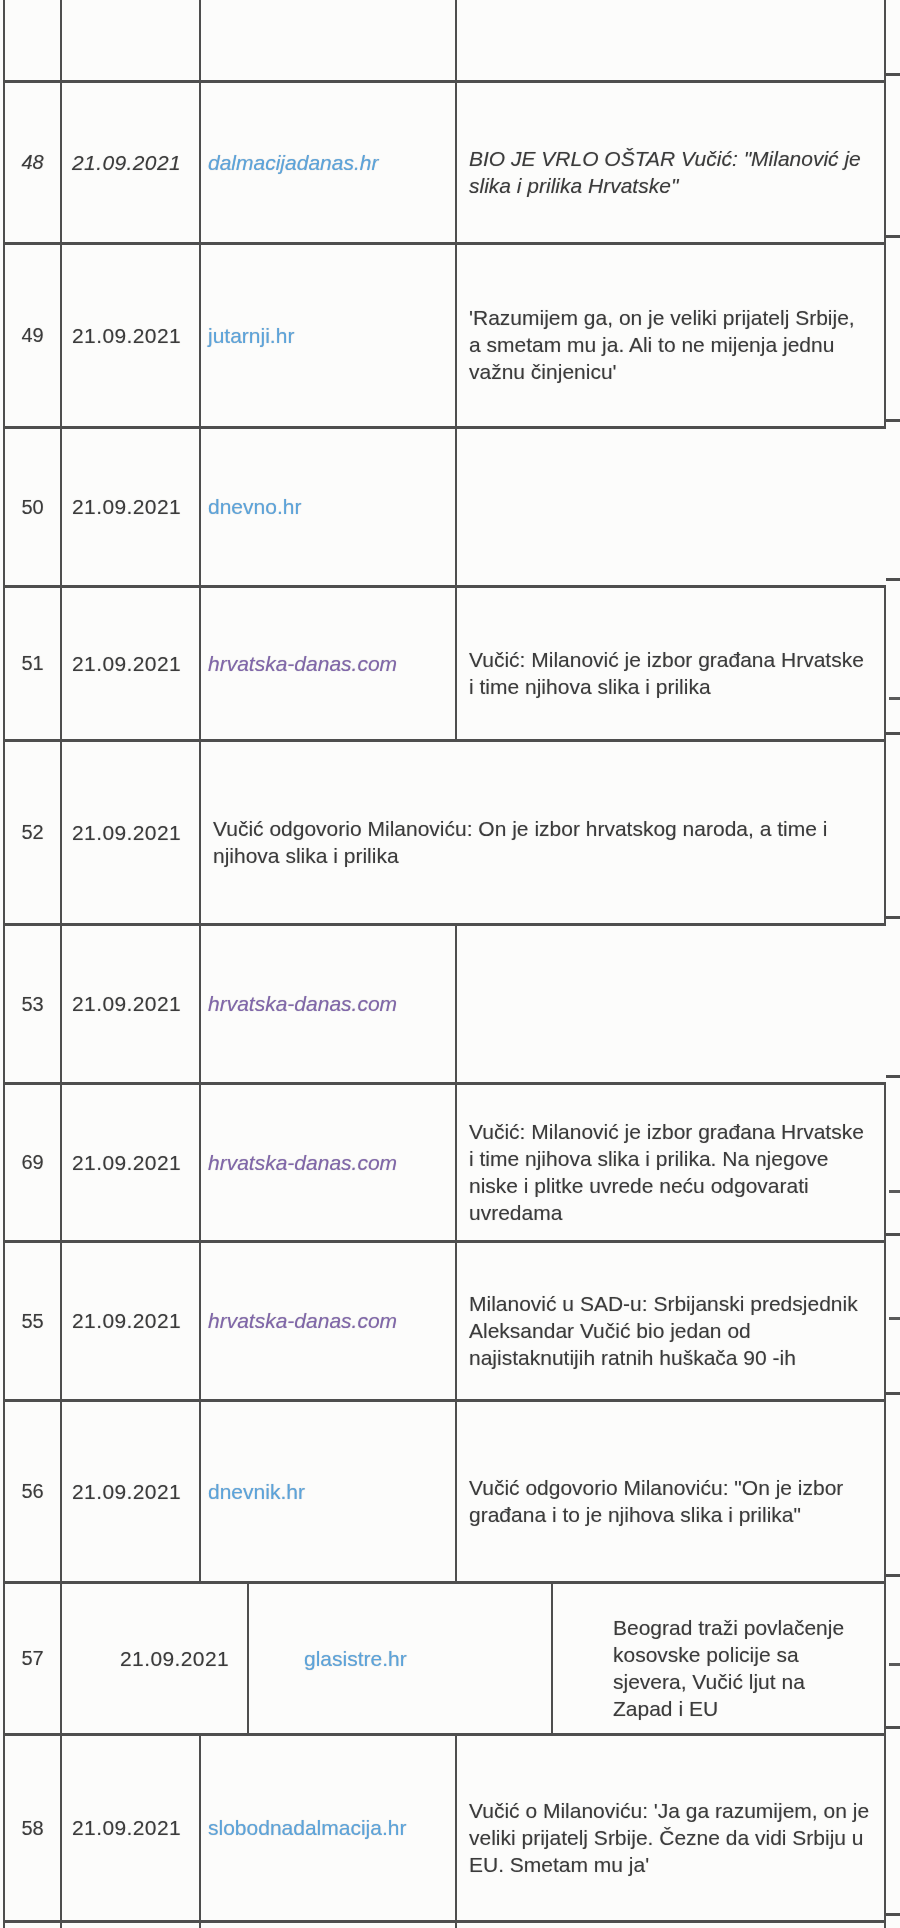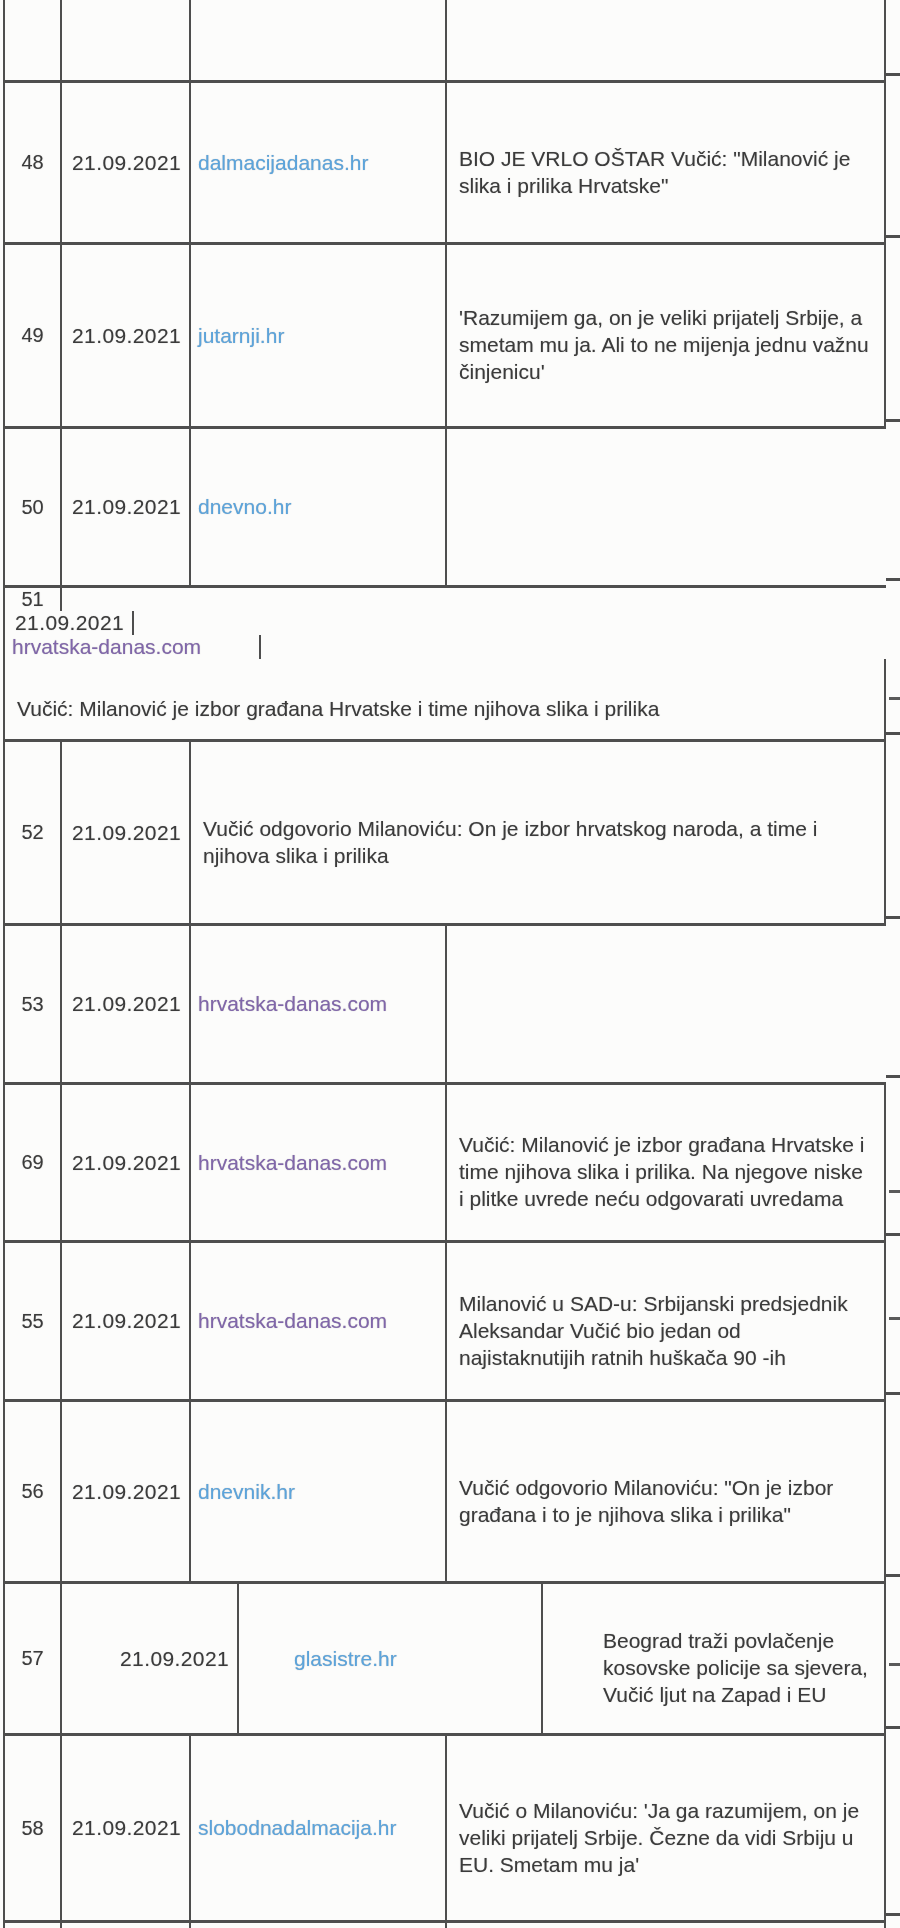--- a/index.html
+++ b/index.html
@@ -28,24 +28,24 @@
     border-bottom:3px solid var(--border);
   }
   .row.sliver{border-bottom:none;}
   .cell{
     border-right:2px solid var(--border);
     display:flex;align-items:center;
     overflow:hidden;
     text-shadow:0 0 1px rgba(45,45,45,.35);
   }
   .c-num{width:57px;justify-content:center;font-size:20px;}
-  .c-date{width:129px;padding-left:10px;font-size:21px;letter-spacing:.4px;}
+  .c-date{width:139px;padding-left:10px;font-size:21px;letter-spacing:.4px;}
   .c-src{width:256px;padding-left:7px;font-size:21px;}
   .c-src.blue{color:var(--link-blue);}
-  .c-src.purple{color:var(--link-purple);}
+  .c-src.purple{color:var(--link-purple);font-style:italic;}
   .c-head{flex:1;padding:24px 14px 6px 12px;font-size:21px;line-height:27px;}
   
   .stub{
     position:absolute;left:886px;width:14px;height:3px;
     background:var(--border);
   }
   .dash{
     position:absolute;left:889px;width:11px;height:3px;
     background:#5a5a5a;
   }
@@ -54,38 +54,38 @@
 <body>
 
 <div class="page">
   <div class="tbl" id="tbl">
       <div class="row" style="height: 83px;">
     <div class="cell c-num"></div>
     <div class="cell c-date"></div>
     <div class="cell c-src"></div>
     <div class="cell c-head"></div>
   </div>
-      <div class="row" style="height: 162px;">
+      <div class="row" style="height: 162px; font-style: italic;">
     <div class="cell c-num">48</div>
     <div class="cell c-date">21.09.2021</div>
     <div class="cell c-src blue">dalmacijadanas.hr</div>
     <div class="cell c-head">BIO JE VRLO OŠTAR Vučić: "Milanović je slika i prilika Hrvatske"</div>
   </div>
       <div class="row" style="height: 184px;">
     <div class="cell c-num">49</div>
     <div class="cell c-date">21.09.2021</div>
     <div class="cell c-src blue">jutarnji.hr</div>
     <div class="cell c-head">'Razumijem ga, on je veliki prijatelj Srbije, a smetam mu ja. Ali to ne mijenja jednu važnu činjenicu'</div>
   </div>
       <div class="row" style="height: 159px;">
     <div class="cell c-num">50</div>
     <div class="cell c-date">21.09.2021</div>
     <div class="cell c-src blue">dnevno.hr</div>
   </div>
-      <div class="row" style="height: 154px; flex-direction: column;">
+      <div class="row" style="height: 154px;">
     <div class="cell c-num">51</div>
     <div class="cell c-date">21.09.2021</div>
     <div class="cell c-src purple">hrvatska-danas.com</div>
     <div class="cell c-head">Vučić: Milanović je izbor građana Hrvatske i time njihova slika i prilika</div>
   </div>
       <div class="row" style="height: 184px;">
     <div class="cell c-num">52</div>
     <div class="cell c-date">21.09.2021</div>
     <div class="cell c-head">Vučić odgovorio Milanoviću: On je izbor hrvatskog naroda, a time i njihova slika i prilika</div>
   </div>

